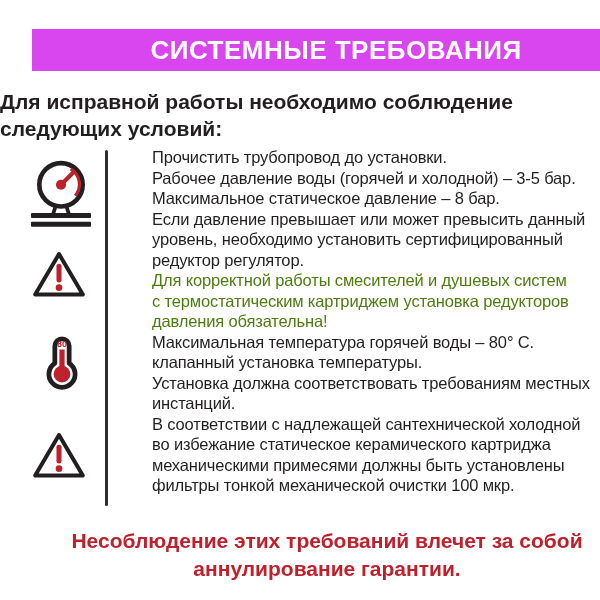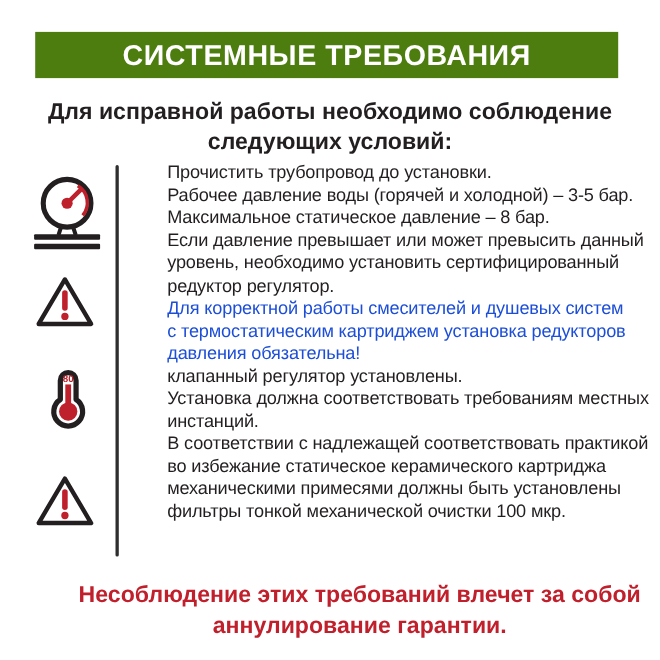--- a/index.html
+++ b/index.html
@@ -5,46 +5,46 @@
   html,body{margin:0;padding:0;}
   .page{
     position:relative;
     width:600px;height:600px;
     background:#ffffff;
     font-family:"Liberation Sans","DejaVu Sans",sans-serif;
     overflow:hidden;
   }
   .banner{
     position:absolute;left:32px;top:29px;width:530px;height:42px;
-    background:#4d7c0f;
-    display:flex;align-items:center;justify-content:center;
+    background:#d946ef;
+    display:flex;align-items:center;justify-content:center;padding-left:39px;
   }
   .banner-title{
     color:#ffffff;font-size:26px;font-weight:700;letter-spacing:0.5px;
     white-space:nowrap;
   }
   .intro{
     position:absolute;left:0;top:88px;width:600px;
-    text-align:center;color:#231f20;font-weight:700;font-size:21px;line-height:27px;
+    text-align:left;color:#231f20;font-weight:700;font-size:21px;line-height:27px;
   }
   .divider{
     position:absolute;left:105px;top:150px;width:3px;height:356px;
     background:#2e2e2e;border-radius:2px;
   }
   .icon-rail svg{position:absolute;display:block;}
   .svg-gauge{left:24px;top:158px;}
   .svg-tri1{left:30px;top:249px;}
   .svg-thermo{left:44px;top:334px;}
   .svg-tri2{left:30px;top:430px;}
   .body-text{
     position:absolute;left:118px;top:147px;
     color:#231f20;font-size:16.5px;line-height:20.5px;letter-spacing:-0.15px;margin-left:34px;
   }
   .bline{white-space:nowrap;}
-  .bline.red{color:#1d4ed8;}
+  .bline.red{color:#4d7c0f;}
   .footer{
     position:absolute;left:0;top:527px;width:600px;
     text-align:center;color:#c0202c;font-weight:700;font-size:21px;line-height:28px;padding-left:27px;
   }
 </style>
 </head>
 <body>
 
 <div class="page">
 
@@ -95,24 +95,25 @@
   <div class="body-text">
     <div class="bline">Прочистить трубопровод до установки.</div>
     <div class="bline">Рабочее давление воды (горячей и холодной) – 3-5 бар.</div>
     <div class="bline">Максимальное статическое давление – 8 бар.</div>
     <div class="bline">Если давление превышает или может превысить данный</div>
     <div class="bline">уровень, необходимо установить сертифицированный</div>
     <div class="bline">редуктор регулятор.</div>
     <div class="bline red">Для корректной работы смесителей и душевых систем</div>
     <div class="bline red">с термостатическим картриджем установка редукторов</div>
     <div class="bline red">давления обязательна!</div>
-    <div class="bline">клапанный регулятор установлены.</div>
+    <div class="bline">Максимальная температура горячей воды – 80° C.</div>
+    <div class="bline">клапанный установка температуры.</div>
     <div class="bline">Установка должна соответствовать требованиям местных</div>
     <div class="bline">инстанций.</div>
-    <div class="bline">В соответствии с надлежащей соответствовать практикой</div>
+    <div class="bline">В соответствии с надлежащей сантехнической холодной</div>
     <div class="bline">во избежание статическое керамического картриджа</div>
     <div class="bline">механическими примесями должны быть установлены</div>
     <div class="bline">фильтры тонкой механической очистки 100 мкр.</div>
   </div>
 
   <div class="footer">
     <div>Несоблюдение этих требований влечет за собой</div>
     <div>аннулирование гарантии.</div>
   </div>
 

